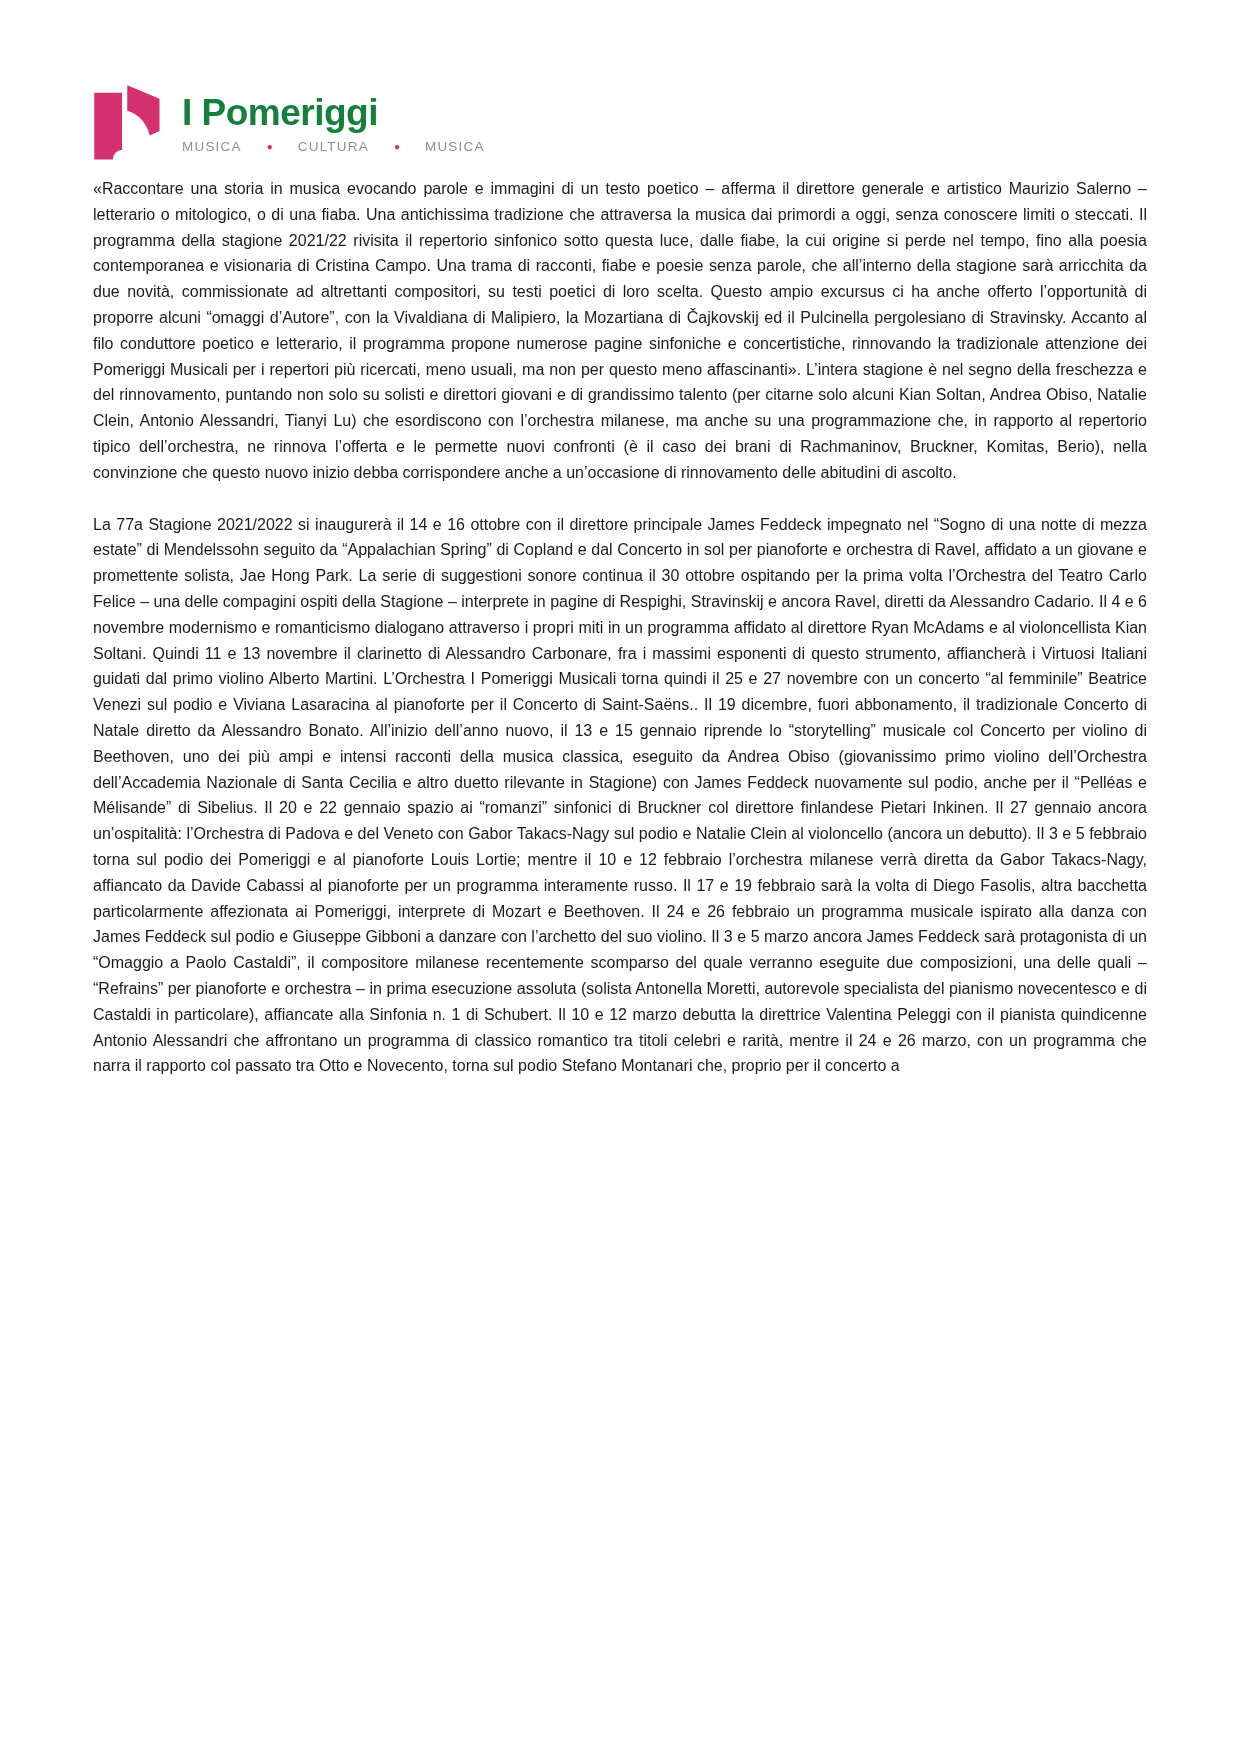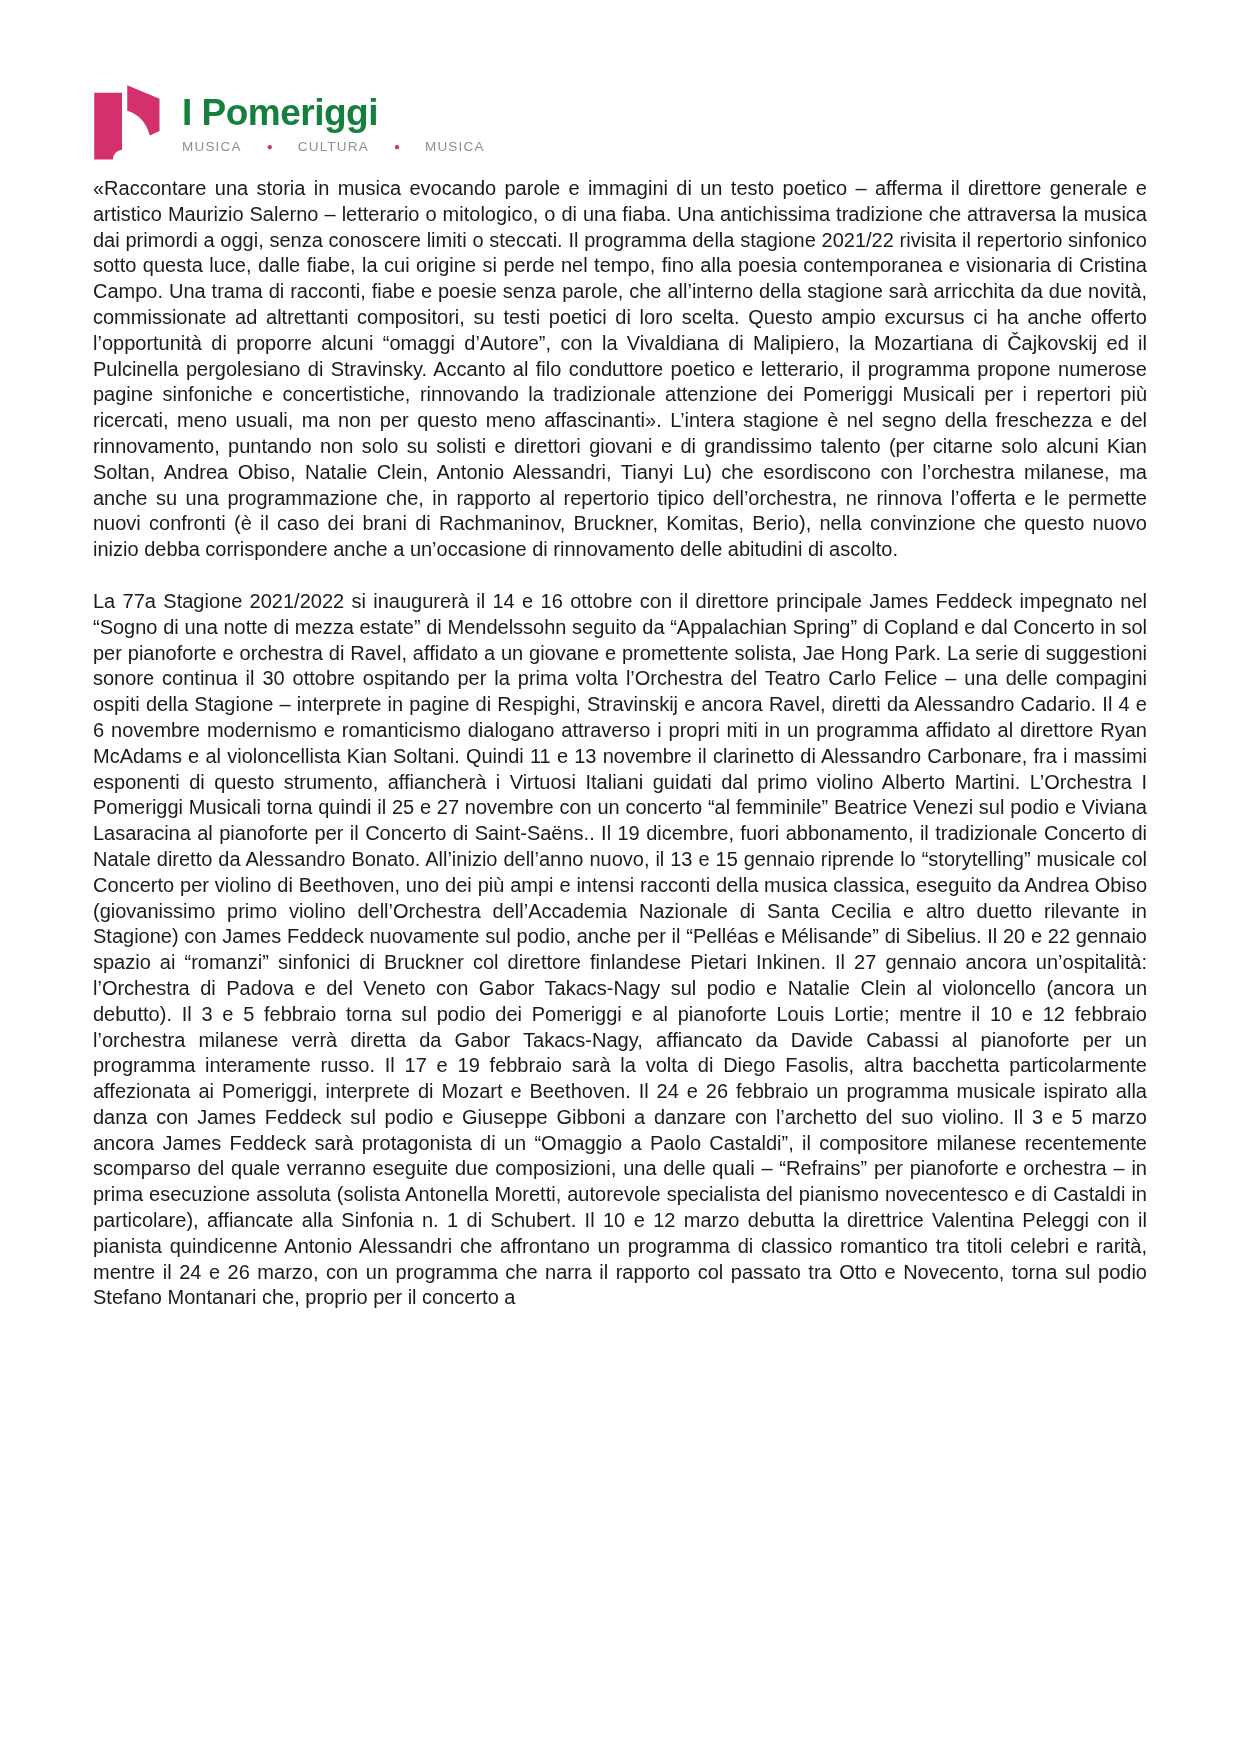--- a/index.html
+++ b/index.html
@@ -43,21 +43,21 @@
   }
 
   
   .doc-body {
     position: absolute;
     left: 93px; top: 176px;
     width: 1054px;
   }
   .doc-body p {
     margin: 0 0 26px 0;
-    font-size: 20px;
+    font-size: 16px;
     line-height: 25.8px;
     text-align: justify;
     color: #1b1b1b;
   }
 </style>
 </head>
 <body>
 
 <div class="page">
 

